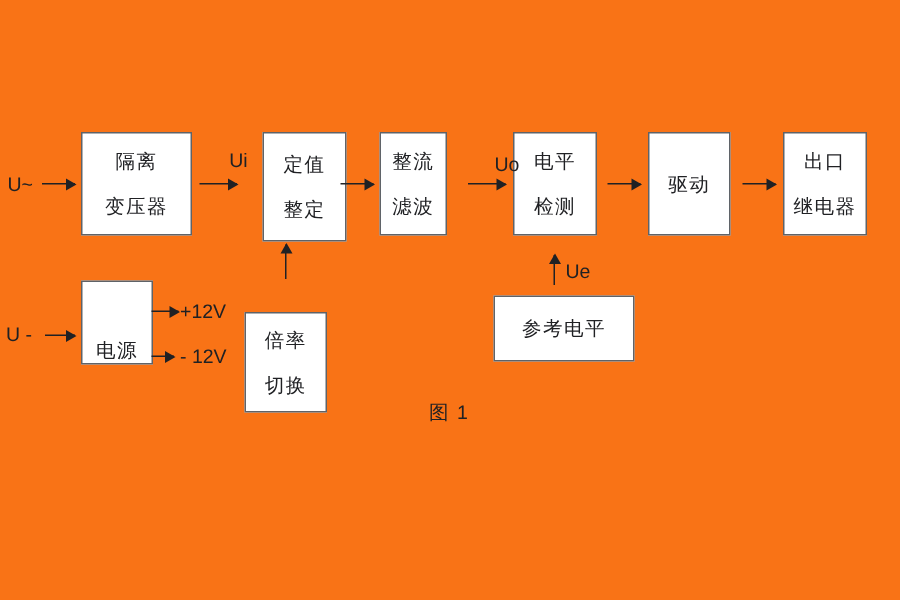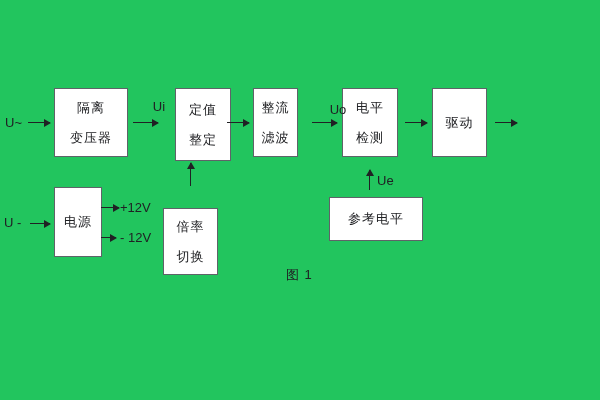--- a/index.html
+++ b/index.html
@@ -1,19 +1,19 @@
 <!DOCTYPE html>
 <html><head>
 <meta charset="utf-8">
 <style>
   html, body { margin: 0; padding: 0; background: #ffffff; }
   .stage {
     position: relative;
     width: 600px; height: 400px;
-    background: #22c55e;
+    background: #f97316;
     overflow: hidden;
     font-family: "Liberation Sans", "DejaVu Sans", sans-serif;
     color: #202124;
   }
   .box {
     position: absolute;
     box-sizing: border-box;
     border: 1px solid #5f6368;
     background: #ffffff;
     display: flex;
@@ -86,22 +86,26 @@
     <span>整流</span>
     <span>滤波</span>
   </div>
   <div class="box" style="left:342px; top:88px; width:56px; height:69px;">
     <span>电平</span>
     <span>检测</span>
   </div>
   <div class="box" style="left:432px; top:88px; width:55px; height:69px;">
     <span>驱动</span>
   </div>
+  <div class="box" style="left:522px; top:88px; width:56px; height:69px;">
+    <span>出口</span>
+    <span>继电器</span>
+  </div>
 
-  <div class="box" style="left:54px; top:187px; width:48px; height:70px;">
+  <div class="box" style="left:54px; top:187px; width:48px; height:56px;justify-content:flex-end;">
     <span>电源</span>
   </div>
   <div class="box" style="left:163px; top:188px; width:55px; height:67px;margin-top:20px;">
     <span>倍率</span>
     <span>切换</span>
   </div>
   <div class="box" style="left:329px; top:197px; width:94px; height:44px;">
     <span>参考电平</span>
   </div>
 

